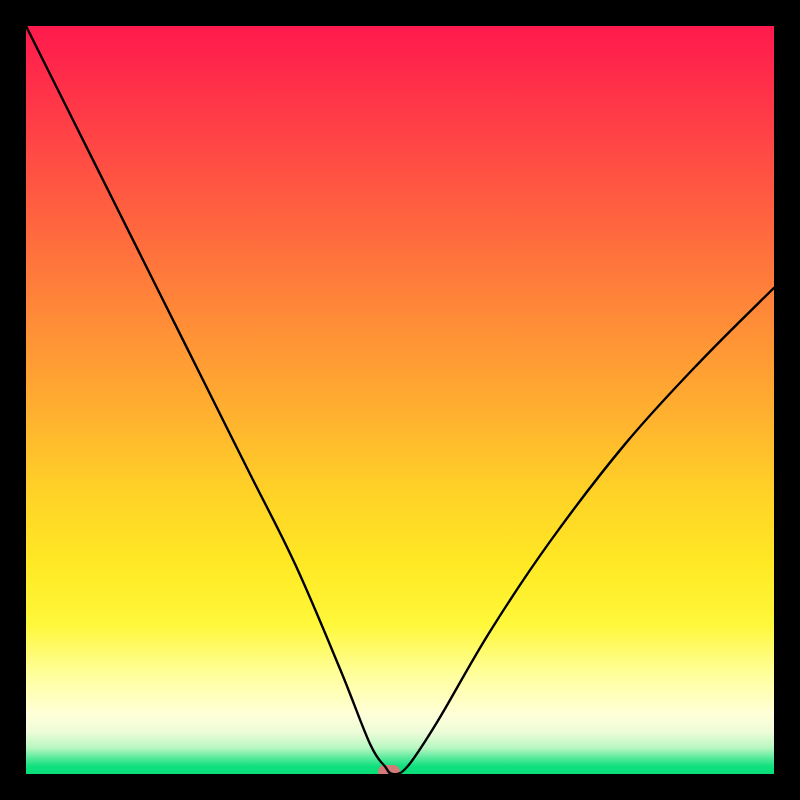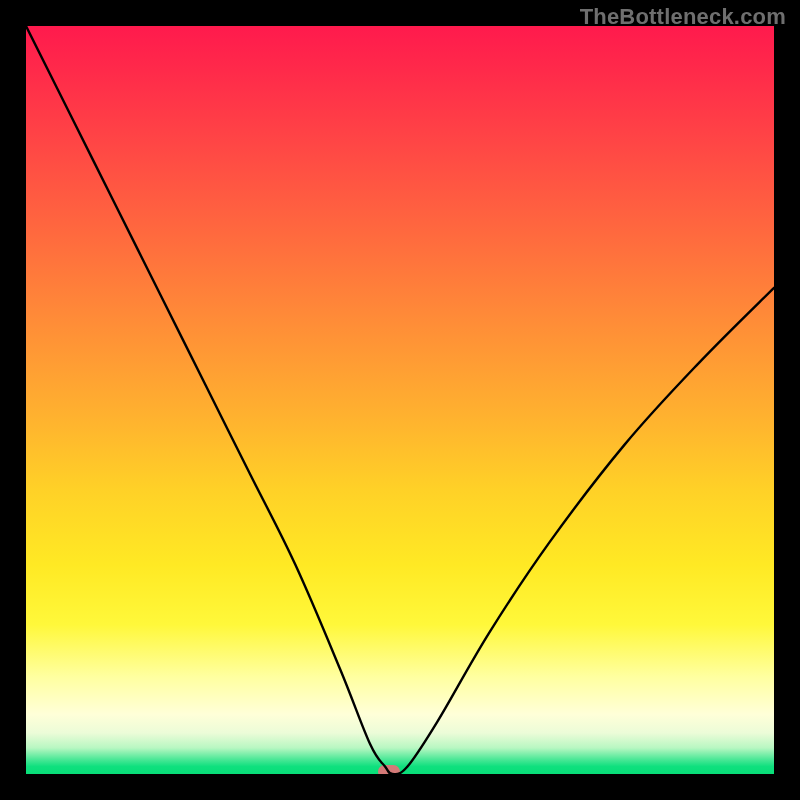--- a/index.html
+++ b/index.html
@@ -86,21 +86,20 @@
     stroke: #000;
     stroke-width: 2.4;
     stroke-linecap: round;
   }
 </style>
 </head>
 <body>
 
 <div class="frame">
 
-  <div class="watermark">TheBottleneck.com</div>
 
   <div class="plot-area">
 
     <div class="gradient"></div>
 
     <div class="marker" id="optimal-marker" style="left: 351.78px; top: 739px; background: rgb(212, 122, 120);"></div>
 
     <svg class="curve" viewBox="0 0 748 748" preserveAspectRatio="none">
       <path id="curve-path" d="M 0.00 0.00 C 8.08 16.16, 28.72 57.45, 44.88 89.76 C 61.04 122.07, 73.60 147.21, 89.76 179.52 C 105.92 211.83, 118.48 236.97, 134.64 269.28 C 150.80 301.59, 163.36 326.73, 179.52 359.04 C 195.68 391.35, 208.24 416.49, 224.40 448.80 C 240.56 481.11, 253.12 503.55, 269.28 538.56 C 285.44 573.57, 300.70 610.97, 314.16 643.28 C 327.62 675.59, 336.00 700.58, 344.08 718.08 C 352.16 735.58, 355.00 735.13, 359.04 740.52 C 363.08 745.91, 362.48 748.00, 366.52 748.00 C 370.56 748.00, 373.40 749.94, 381.48 740.52 C 389.56 731.10, 396.59 719.88, 411.40 695.64 C 426.21 671.40, 443.56 638.19, 463.76 605.88 C 483.96 573.57, 499.36 549.78, 523.60 516.12 C 547.84 482.46, 571.47 451.19, 598.40 418.88 C 625.33 386.57, 646.27 364.87, 673.20 336.60 C 700.13 308.33, 734.54 275.26, 748.00 261.80"></path>
     </svg>

